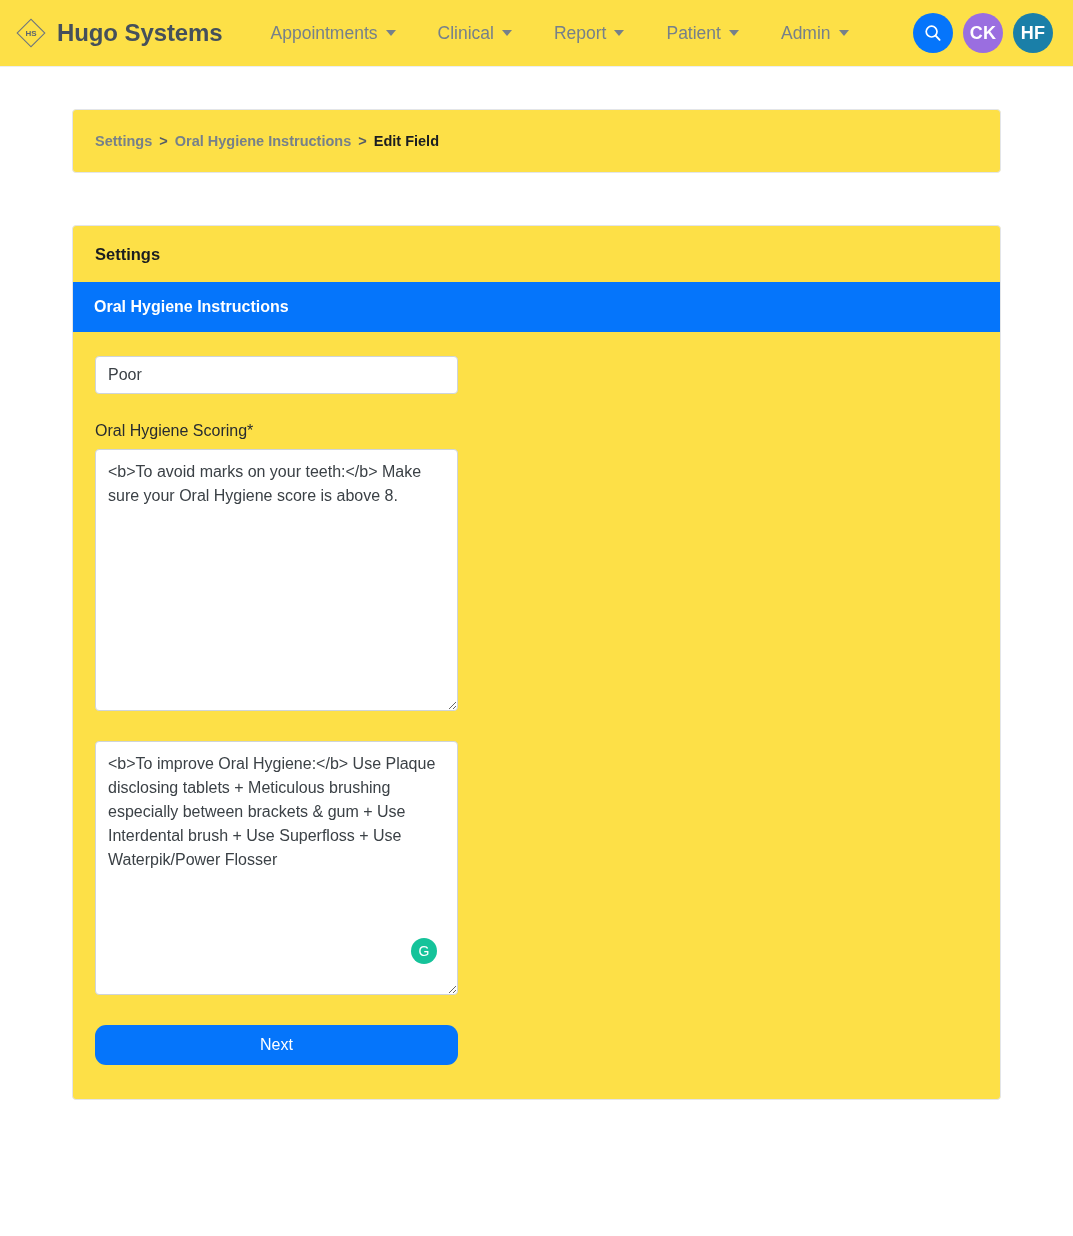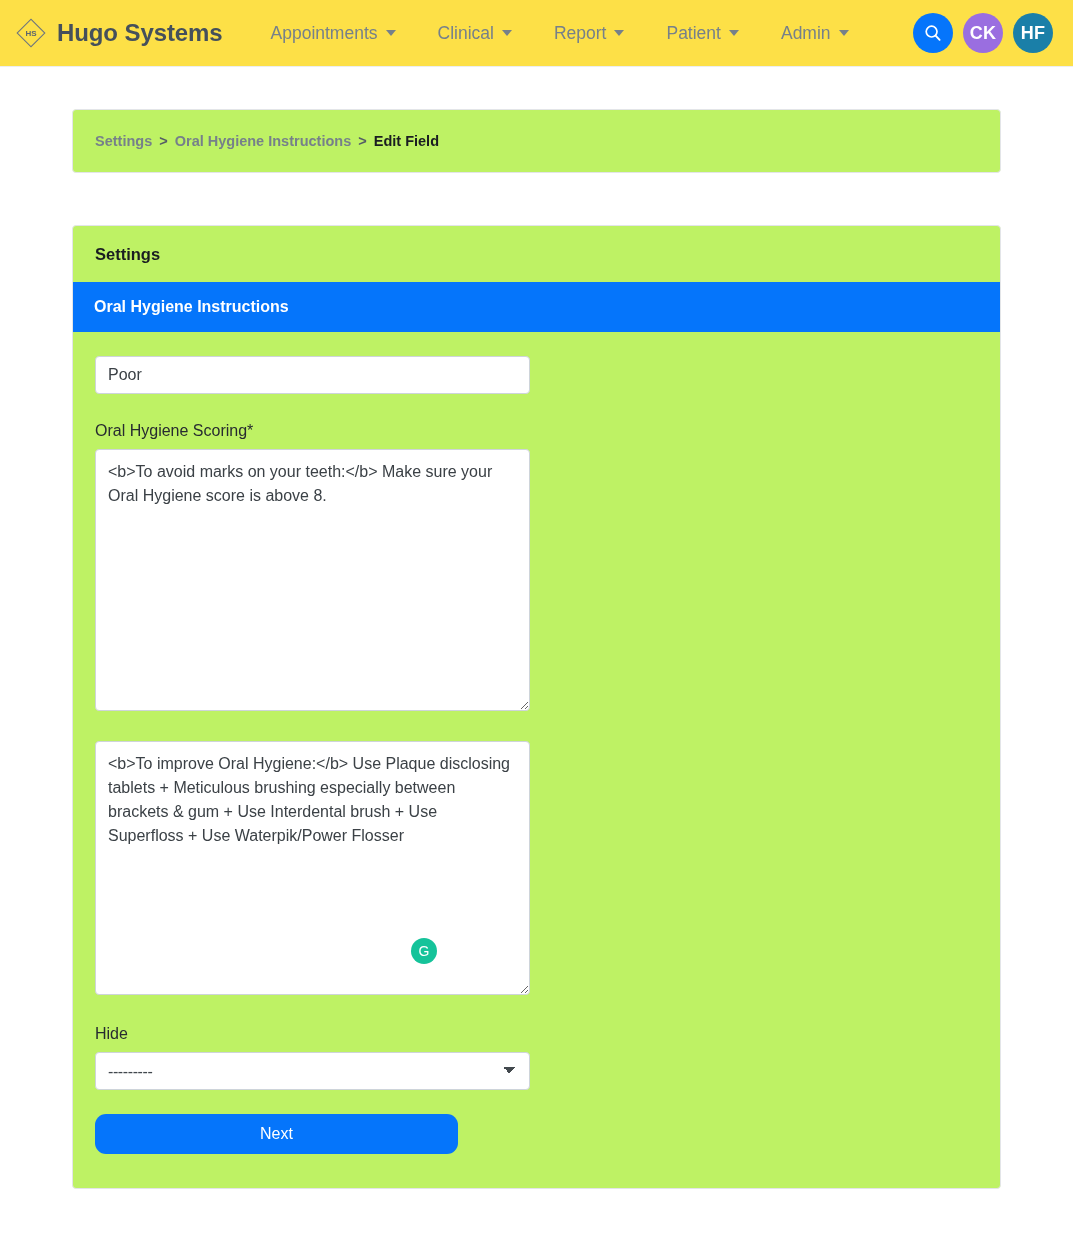--- a/index.html
+++ b/index.html
@@ -90,21 +90,21 @@
     user-select: none;
   }
   .search-btn { background: #0575fb; }
   .search-btn svg { display: block; }
 
   
   .page {
     padding: 0 72px;
   }
   .card {
-    background: #bef264;
+    background: #fde047;
     border: 1px solid #e3e5e8;
     border-radius: 4px;
   }
   .breadcrumb-card {
     margin-top: 42px;
     padding: 23px 22px;
     font-size: 14.5px;
     font-weight: bold;
   }
   .bc-link { color: #76808a; text-decoration: none; cursor: pointer; }
@@ -133,21 +133,21 @@
     padding: 24px 22px 34px;
   }
   .field { margin-bottom: 0; }
   .field-label {
     display: block;
     font-size: 16px;
     color: #272b30;
     margin-bottom: 9px;
   }
   .control {
-    width: 435px;
+    width: 363px;
     border: 1px solid #ced4da;
     border-radius: 4px;
     background: #ffffff;
     font-family: "Liberation Sans", sans-serif;
     font-size: 16px;
     color: #3b4146;
     padding: 9px 12px;
     outline: none;
     display: block;
   }
@@ -294,24 +294,18 @@
         <div class="ta-wrap">
           <textarea class="control ta-instructions" style="">&lt;b&gt;To improve Oral Hygiene:&lt;/b&gt; Use Plaque disclosing tablets + Meticulous brushing especially between brackets &amp; gum + Use Interdental brush + Use Superfloss + Use Waterpik/Power Flosser</textarea>
           <div class="grammarly-badge">
             <svg width="22" height="22" viewBox="0 0 22 22">
               <text x="11" y="16" text-anchor="middle" font-family="Liberation Sans, sans-serif" font-size="14" fill="#ffffff">G</text>
             </svg>
           </div>
         </div>
       </div>
 
-      <div class="field">
-        <label class="field-label">Hide</label>
-        <select class="control">
-          <option>---------</option>
-        </select>
-      </div>
 
       <button class="next-btn" type="button">Next</button>
 
     </div>
   </div>
 </div>
 
 </body></html>

